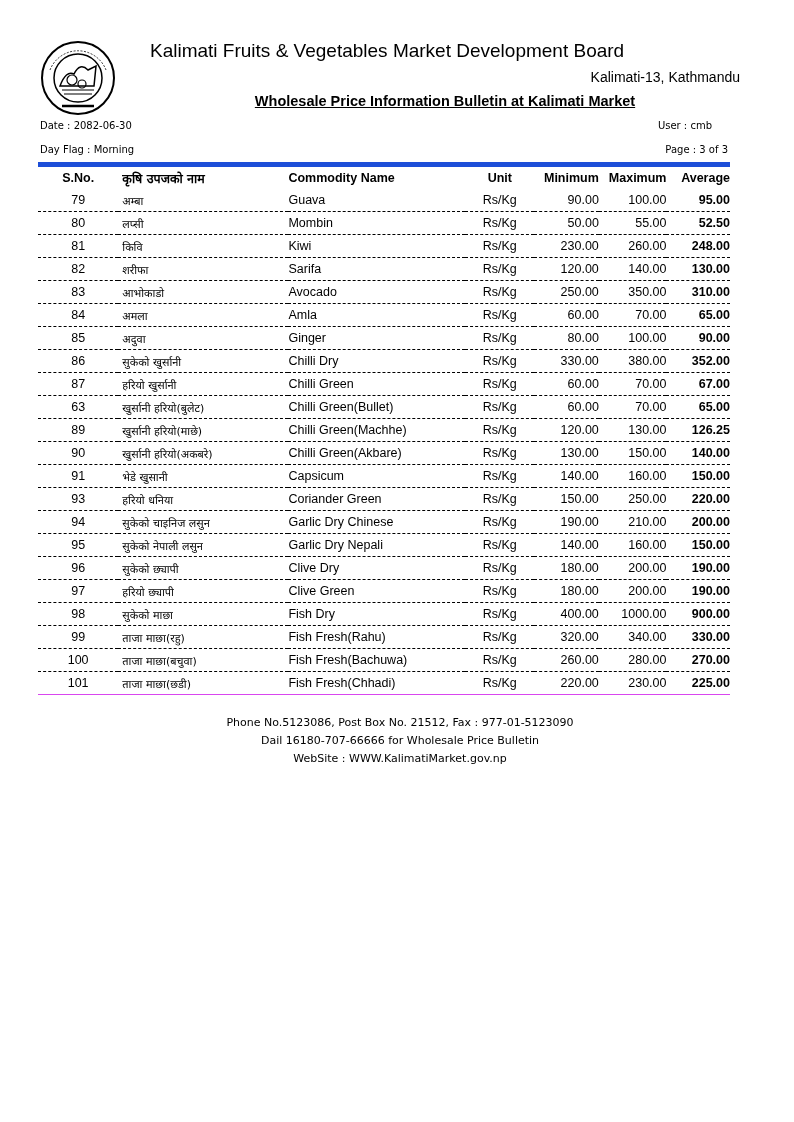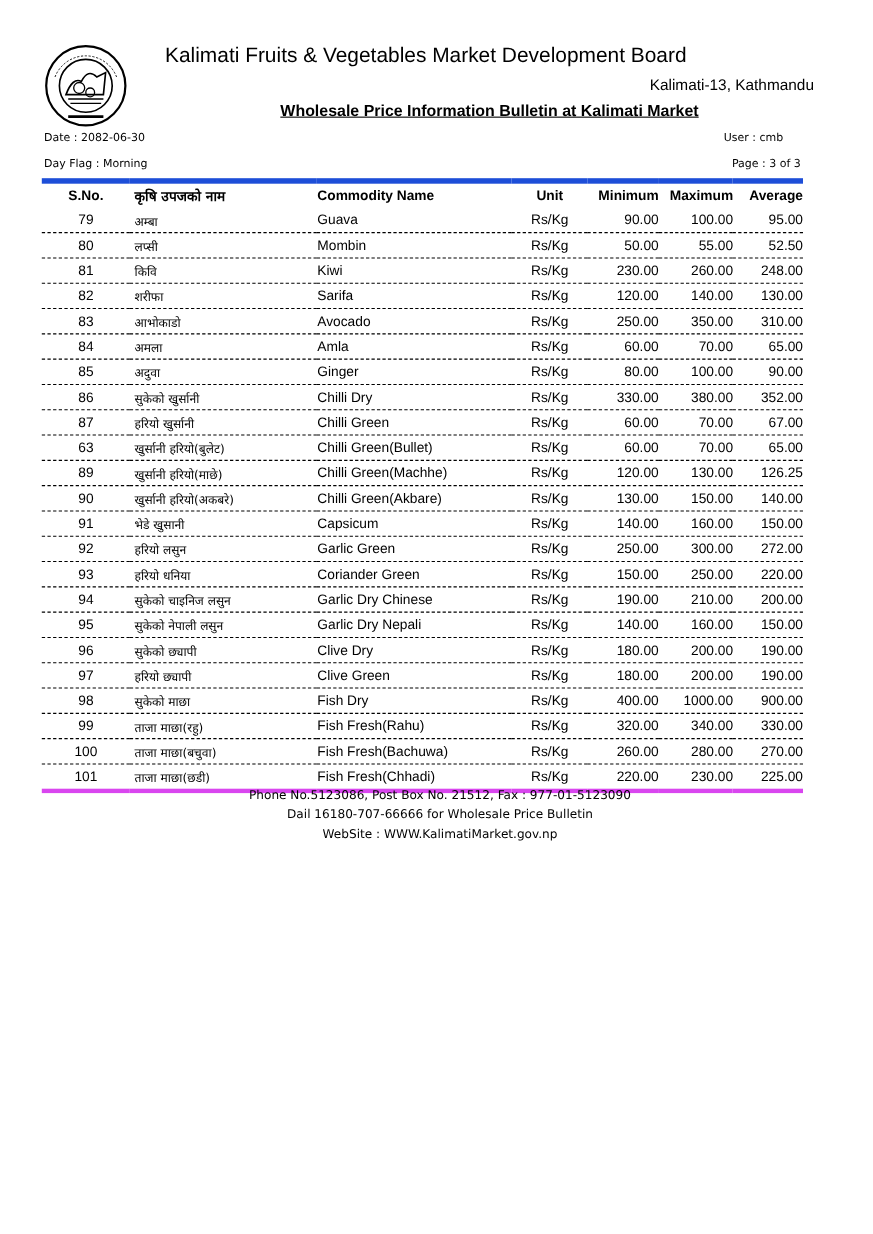--- a/index.html
+++ b/index.html
@@ -11,28 +11,28 @@
   .bulletin span { text-decoration: underline; }
   .meta { position: absolute; font-family: "DejaVu Sans", sans-serif; font-size: 10px; }
   .date { left: 40px; top: 120px; }
   .user { right: 82px; top: 120px; }
   .dayflag { left: 40px; top: 144px; }
   .page { right: 66px; top: 144px; }
   table.prices { position: absolute; left: 38px; top: 162px; width: 692px; border-collapse: collapse; font-family: "Liberation Sans", sans-serif; font-size: 12.5px; }
   table.prices thead tr { border-top: 5px solid #1d4ed8; }
   table.prices th { font-weight: bold; height: 22px; padding: 0; font-size: 12.5px; }
   table.prices td { height: 22px; padding: 0; border-bottom: 1px dashed #000; }
-  table.prices tbody tr:last-child td { border-bottom: 4px solid #d946ef; }
+  table.prices tbody tr:last-child td { border-bottom: 1px solid #d946ef; }
   .c-sno { width: 82px; text-align: center; }
   .c-np { width: 170px; text-align: left; padding-left: 4px !important; font-family: "DejaVu Sans", sans-serif; font-size: 11px; }
   .c-en { width: 180px; text-align: left; }
   .c-unit { width: 70px; text-align: center; }
   .c-min { width: 65px; text-align: right; }
   .c-max { width: 68px; text-align: right; }
-  .c-avg { width: 64px; text-align: right; font-weight: normal; }
+  .c-avg { width: 64px; text-align: right; font-weight: bold; }
   th.c-en { text-align: left; }
   th.c-np { font-weight: bold; font-size: 12px; }
   .footer { position: absolute; left: 150px; width: 500px; text-align: center; font-family: "DejaVu Sans", sans-serif; font-size: 11px; }
   .f1 { top: 716px; } .f2 { top: 734px; } .f3 { top: 752px; }
 </style>
 </head>
 <body>
 
 <div class="logo">
   <svg width="76" height="76" viewBox="0 0 76 76">
@@ -180,29 +180,20 @@
       <tr>
         <td class="c-sno">91</td>
         <td class="c-np">भेडे खुसानी</td>
         <td class="c-en">Capsicum</td>
         <td class="c-unit">Rs/Kg</td>
         <td class="c-min">140.00</td>
         <td class="c-max">160.00</td>
         <td class="c-avg">150.00</td>
       </tr>
       <tr>
-        <td class="c-sno">92</td>
-        <td class="c-np">हरियो लसुन</td>
-        <td class="c-en">Garlic Green</td>
-        <td class="c-unit">Rs/Kg</td>
-        <td class="c-min">250.00</td>
-        <td class="c-max">300.00</td>
-        <td class="c-avg">272.00</td>
-      </tr>
-      <tr>
         <td class="c-sno">93</td>
         <td class="c-np">हरियो धनिया</td>
         <td class="c-en">Coriander Green</td>
         <td class="c-unit">Rs/Kg</td>
         <td class="c-min">150.00</td>
         <td class="c-max">250.00</td>
         <td class="c-avg">220.00</td>
       </tr>
       <tr>
         <td class="c-sno">94</td>

